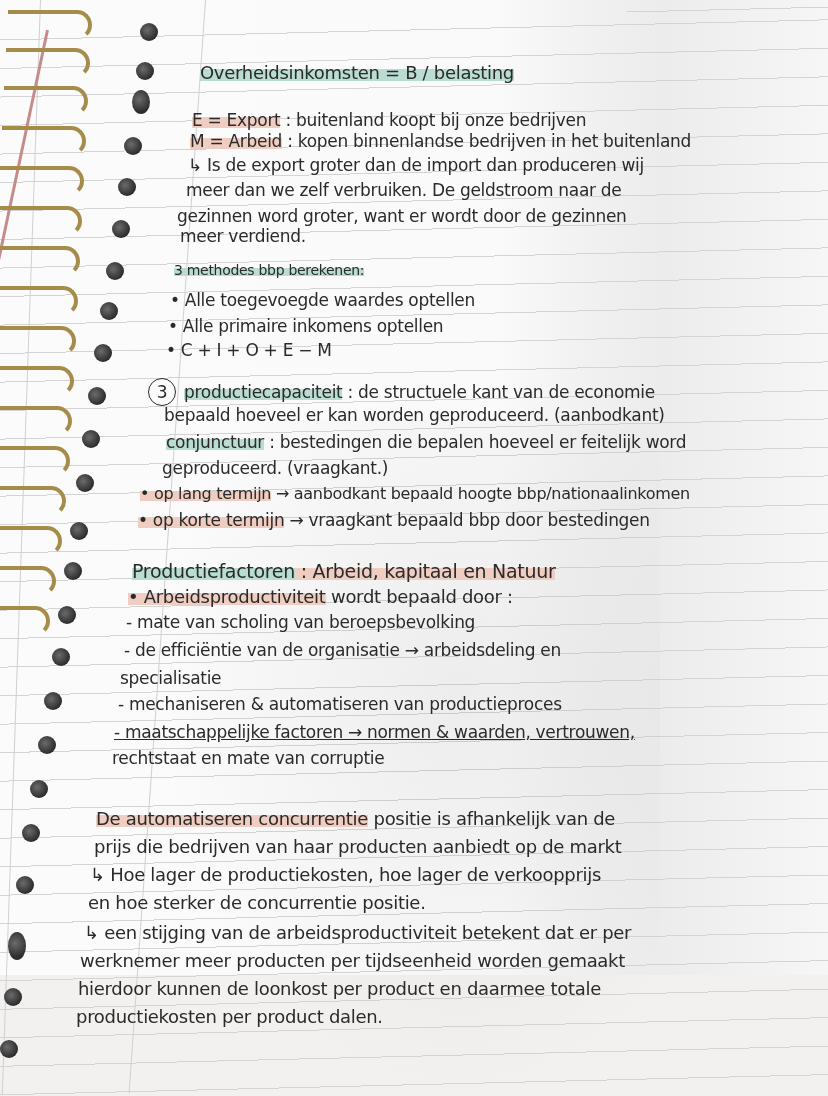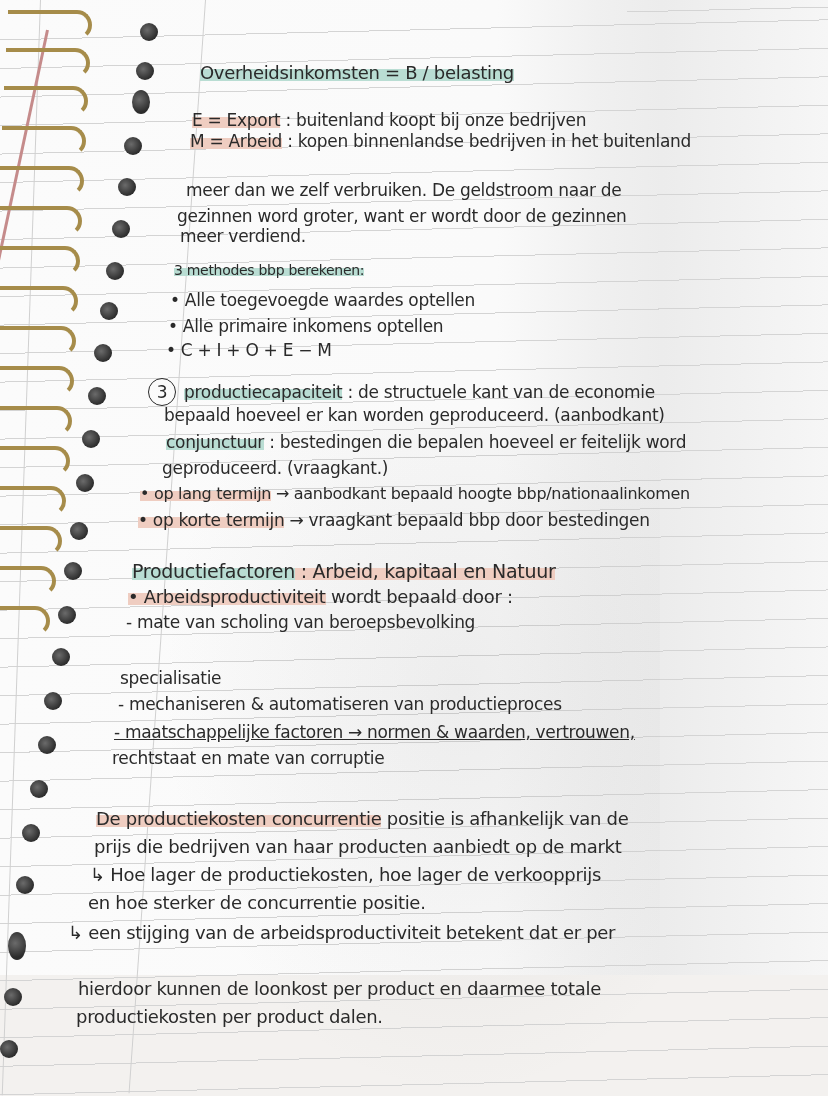--- a/index.html
+++ b/index.html
@@ -117,20 +117,21 @@
 
     <div class="line" style="left:200px;top:62px;font-size:18px;">
       <span class="hl-green">Overheidsinkomsten = B / belasting</span>
     </div>
     <div class="line" style="left:192px;top:110px;">
       <span class="hl-pink">E = Export</span><span> : buitenland koopt bij onze bedrijven</span>
     </div>
     <div class="line" style="left:190px;top:131px;">
       <span class="hl-pink">M = Arbeid</span><span> : kopen binnenlandse bedrijven in het buitenland</span>
     </div>
+    <div class="line" style="left:188px;top:155px;">↳ Is de export groter dan de import dan produceren wij</div>
     <div class="line" style="left:186px;top:180px;">meer dan we zelf verbruiken. De geldstroom naar de</div>
     <div class="line" style="left:177px;top:206px;">gezinnen word groter, want er wordt door de gezinnen</div>
     <div class="line" style="left:180px;top:226px;">meer verdiend.</div>
 
     <div class="line" style="left:174px;top:262px;font-size:14px;">
       <span class="hl-green">3 methodes bbp berekenen:</span>
     </div>
     <div class="line" style="left:170px;top:290px;">• Alle toegevoegde waardes optellen</div>
     <div class="line" style="left:168px;top:316px;">• Alle primaire inkomens optellen</div>
     <div class="line" style="left:166px;top:340px;">• C + I + O + E − M</div>
@@ -150,28 +151,30 @@
       <span class="hl-pink">• op korte termijn</span><span> → vraagkant bepaald bbp door bestedingen</span>
     </div>
 
     <div class="line" style="left:132px;top:560px;font-size:19px;">
       <span class="hl-green">Productiefactoren</span><span class="hl-pink"> : Arbeid, kapitaal en Natuur</span>
     </div>
     <div class="line" style="left:128px;top:586px;font-size:18px;">
       <span class="hl-pink">• Arbeidsproductiviteit</span><span> wordt bepaald door :</span>
     </div>
     <div class="line" style="left:126px;top:612px;">- mate van scholing van beroepsbevolking</div>
+    <div class="line" style="left:124px;top:640px;">- de efficiëntie van de organisatie → arbeidsdeling en</div>
     <div class="line" style="left:120px;top:668px;">specialisatie</div>
     <div class="line" style="left:118px;top:694px;">- mechaniseren &amp; automatiseren van productieproces</div>
     <div class="line" style="left:114px;top:722px;text-decoration:underline;">- maatschappelijke factoren → normen &amp; waarden, vertrouwen,</div>
     <div class="line" style="left:112px;top:748px;">rechtstaat en mate van corruptie</div>
 
     <div class="line" style="left:96px;top:808px;font-size:18px;">
-      <span class="hl-pink">De productiekosten concurrentie</span><span> positie is afhankelijk van de</span>
+      <span class="hl-pink">De automatiseren concurrentie</span><span> positie is afhankelijk van de</span>
     </div>
     <div class="line" style="left:94px;top:836px;font-size:18px;">prijs die bedrijven van haar producten aanbiedt op de markt</div>
     <div class="line" style="left:90px;top:864px;font-size:18px;">↳ Hoe lager de productiekosten, hoe lager de verkoopprijs</div>
     <div class="line" style="left:88px;top:892px;font-size:18px;">en hoe sterker de concurrentie positie.</div>
-    <div class="line" style="left:68px;top:922px;font-size:18px;">↳ een stijging van de arbeidsproductiviteit betekent dat er per</div>
+    <div class="line" style="left:84px;top:922px;font-size:18px;">↳ een stijging van de arbeidsproductiviteit betekent dat er per</div>
+    <div class="line" style="left:80px;top:950px;font-size:18px;">werknemer meer producten per tijdseenheid worden gemaakt</div>
     <div class="line" style="left:78px;top:978px;font-size:18px;">hierdoor kunnen de loonkost per product en daarmee totale</div>
     <div class="line" style="left:76px;top:1006px;font-size:18px;">productiekosten per product dalen.</div>
   </div>
 </div>
 
 </body></html>

